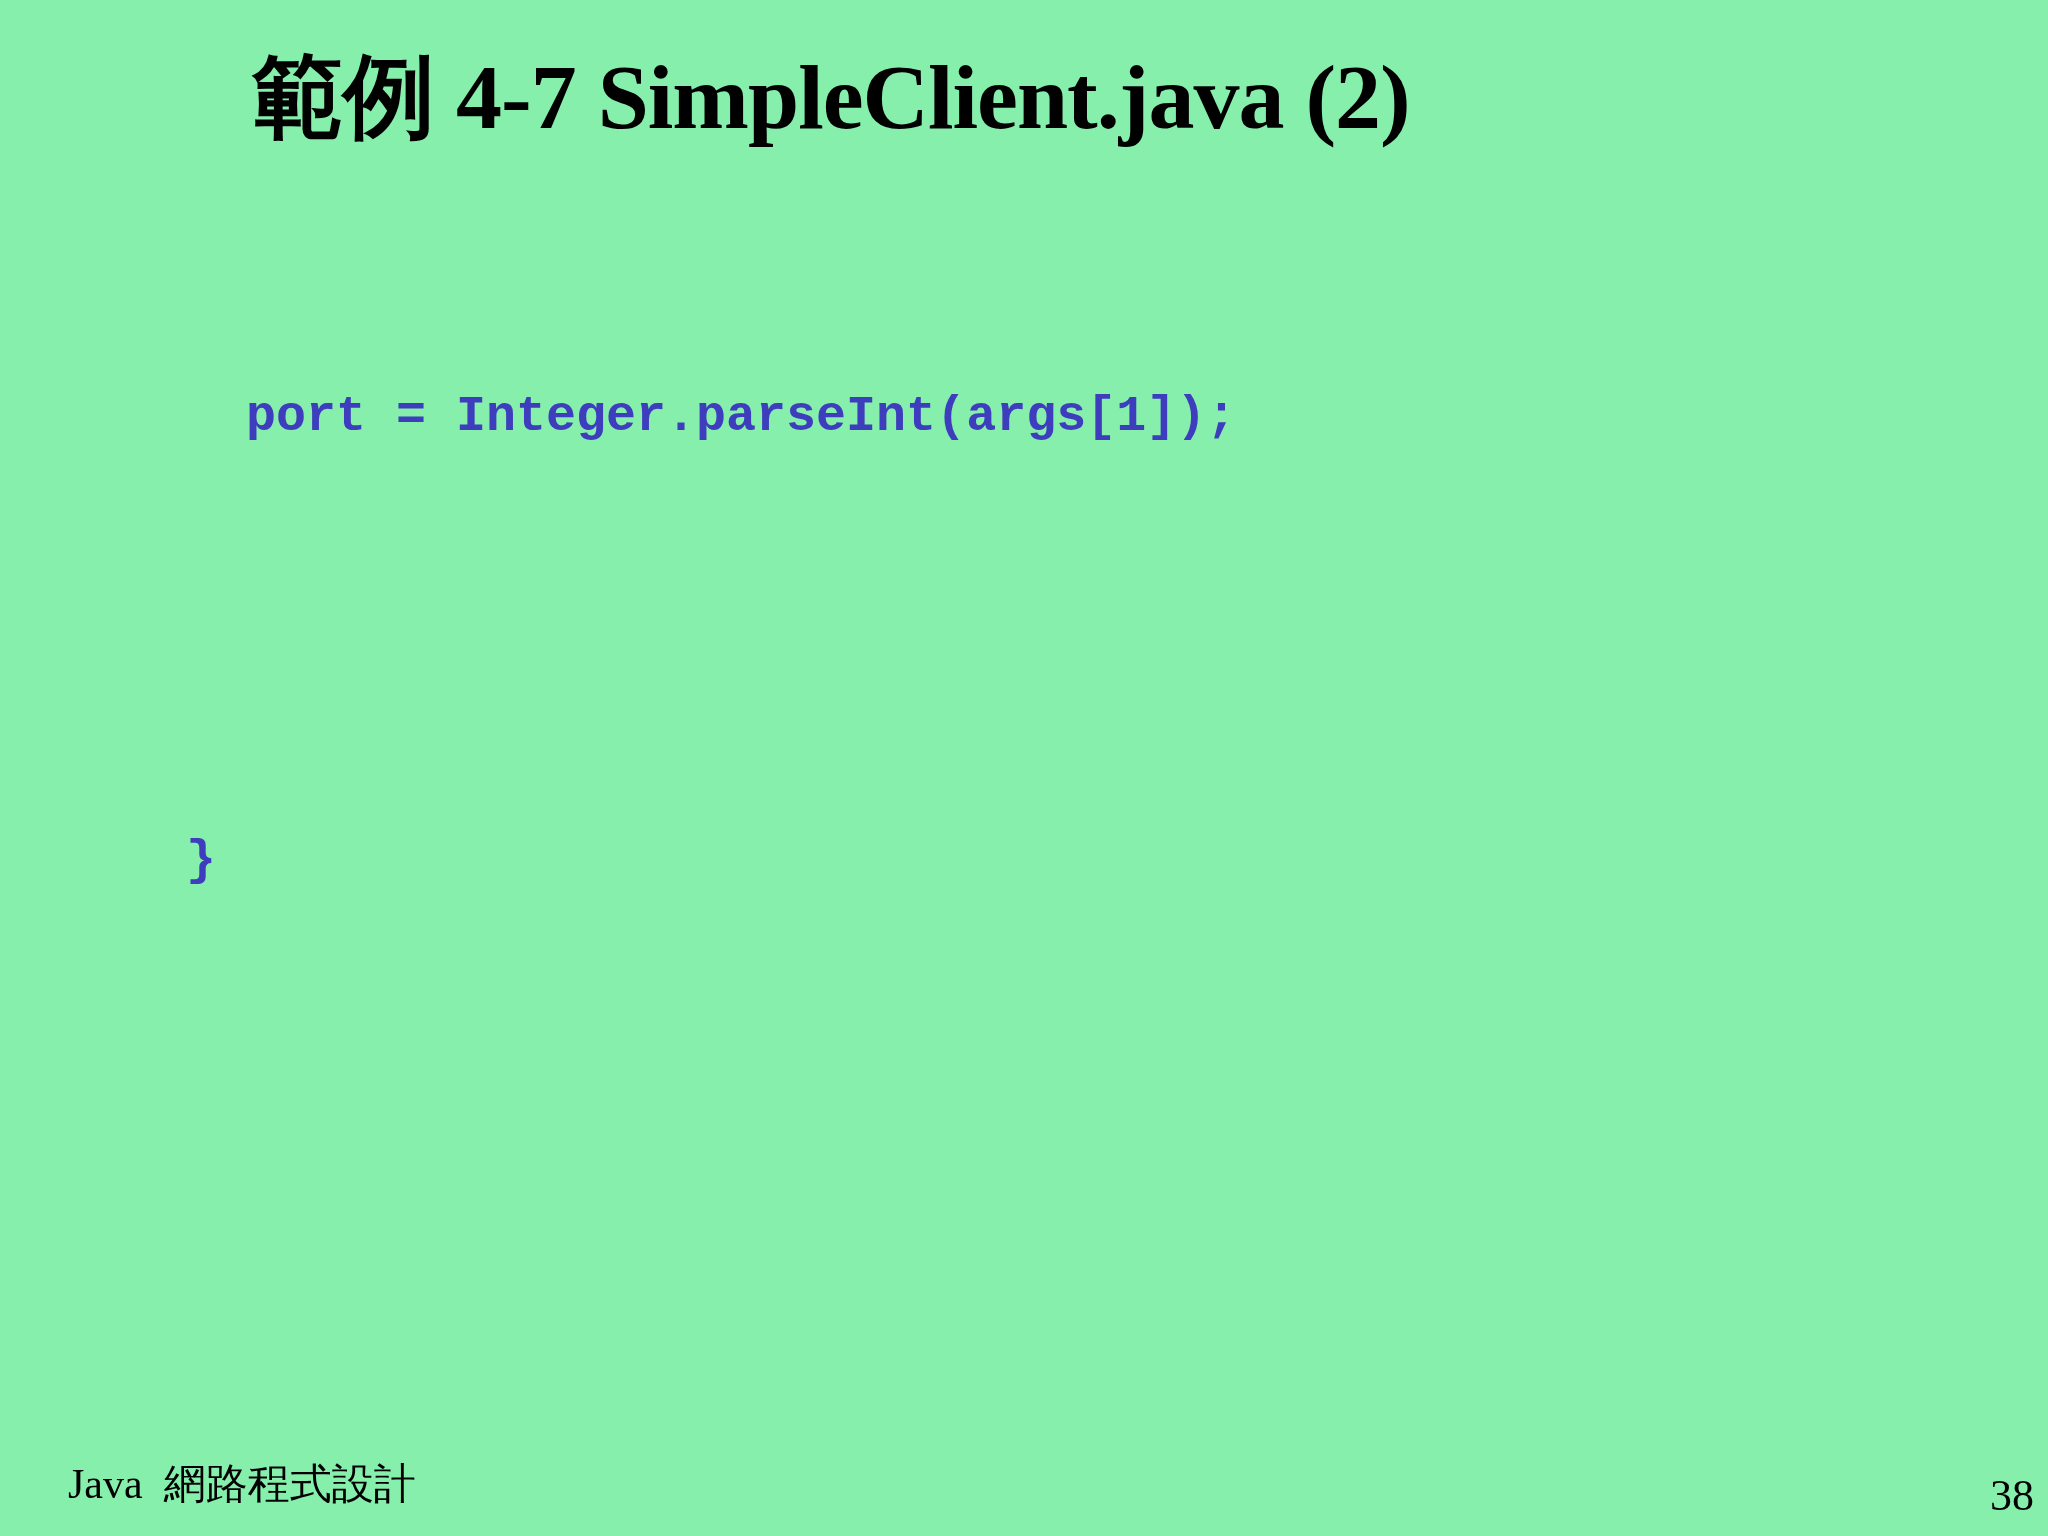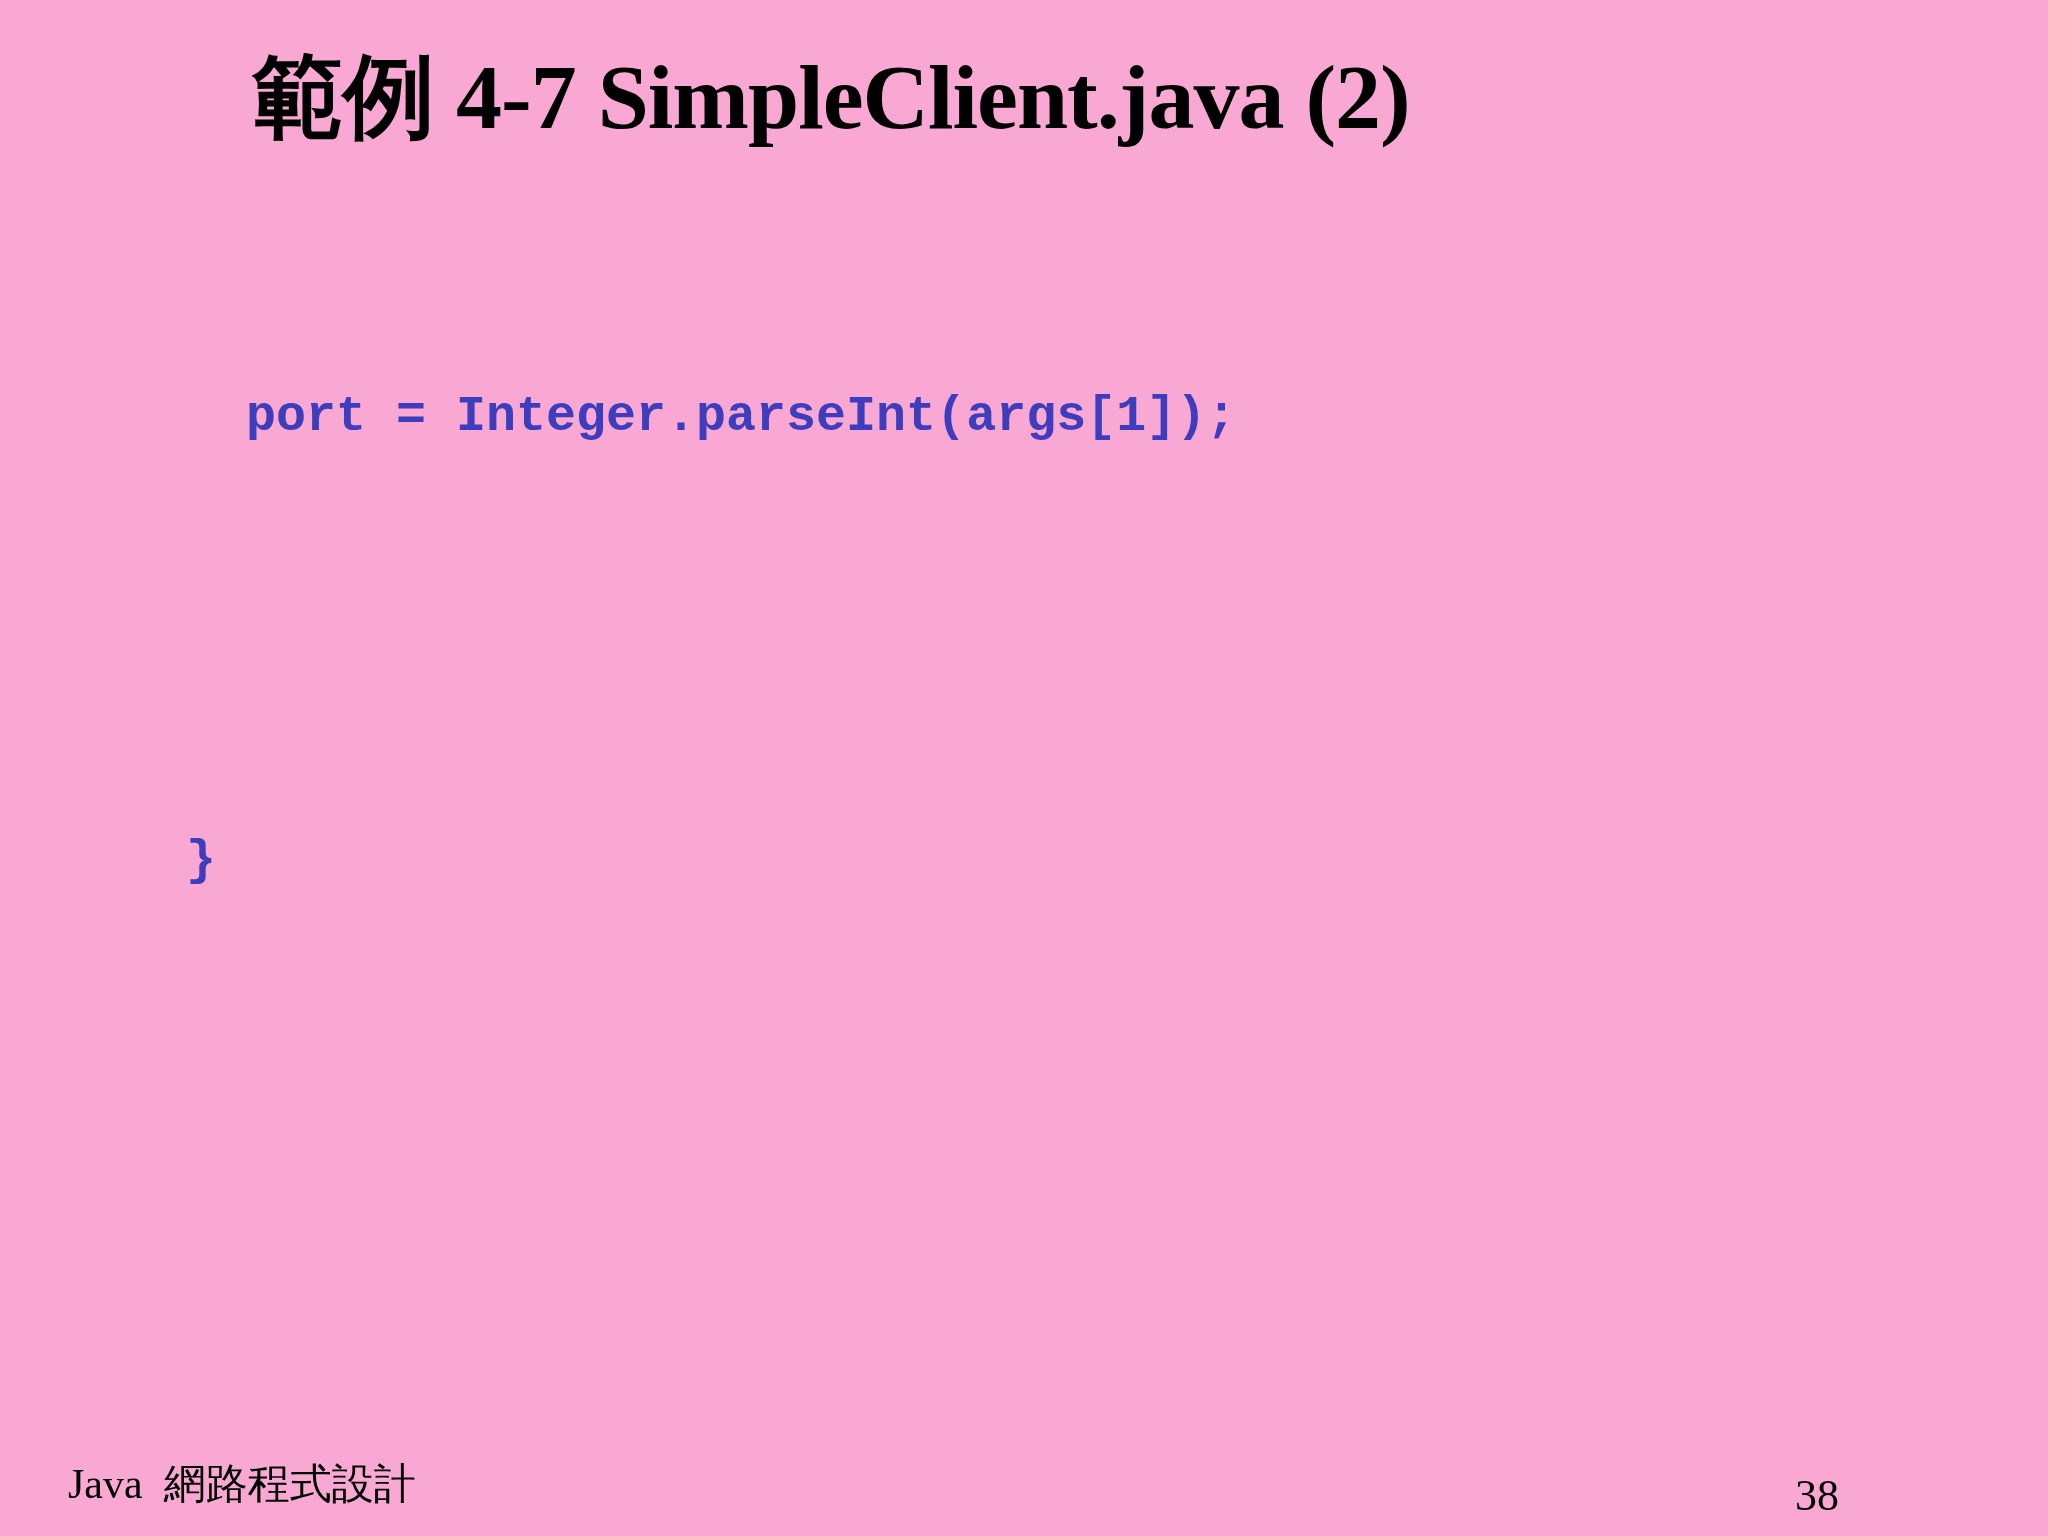--- a/index.html
+++ b/index.html
@@ -1,20 +1,20 @@
 <!DOCTYPE html>
 <html><head>
 <meta charset="utf-8">
 <style>
   html, body { margin: 0; padding: 0; background: #ffffff; }
   #slide {
     position: relative;
     width: 2048px;
     height: 1536px;
-    background: #f9a8d4;
+    background: #86efac;
     overflow: hidden;
     font-family: "Liberation Serif", serif;
   }
   #title {
     position: absolute;
     left: 252px;
     top: 40px;
     margin: 0;
     font-family: "Liberation Serif", serif;
     font-weight: bold;
@@ -39,21 +39,21 @@
     position: absolute;
     left: 68px;
     top: 1456px;
     font-family: "Liberation Serif", serif;
     font-size: 42px;
     color: #000000;
     white-space: pre;
   }
   #page-number {
     position: absolute;
-    left: 1795px;
+    left: 1990px;
     top: 1470px;
     font-family: "Liberation Serif", serif;
     font-size: 44px;
     color: #000000;
   }
 </style>
 </head>
 <body>
 
 <div id="slide">

